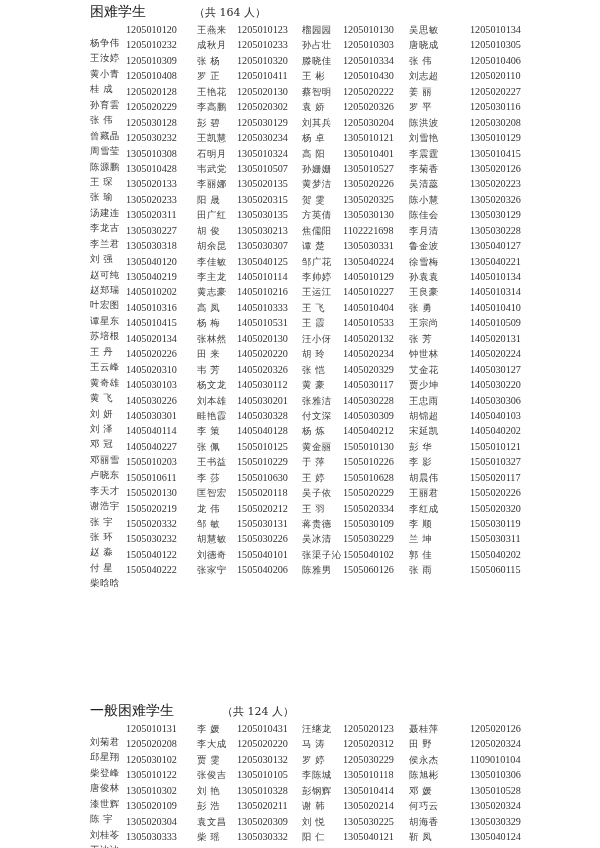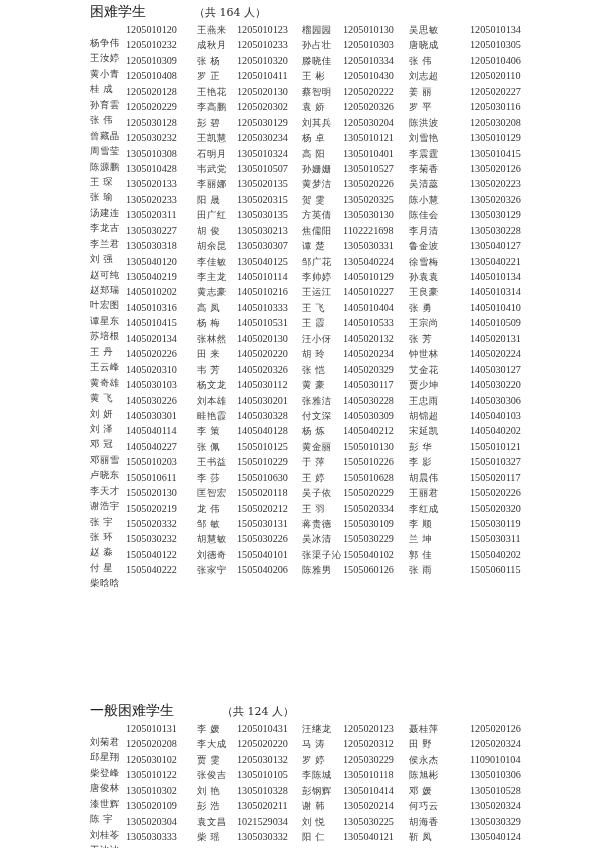--- a/index.html
+++ b/index.html
@@ -458,21 +458,21 @@
         <span class="cell id c3">1305020211</span>
         <span class="cell nm c4">谢 韩</span>
         <span class="cell id c5">1305020214</span>
         <span class="cell nm c6">何巧云</span>
         <span class="cell id c7">1305020324</span>
       </div>
       <div class="row">
         <span class="cell nm c0">刘桂苓</span>
         <span class="cell id c1">1305020304</span>
         <span class="cell nm c2">袁文昌</span>
-        <span class="cell id c3">1021529034</span>
+        <span class="cell id c3">1305020309</span>
         <span class="cell nm c4">刘 悦</span>
         <span class="cell id c5">1305030225</span>
         <span class="cell nm c6">胡海香</span>
         <span class="cell id c7">1305030329</span>
       </div>
       <div class="row">
         <span class="cell nm c0">王冰冰</span>
         <span class="cell id c1">1305030333</span>
         <span class="cell nm c2">柴 瑶</span>
         <span class="cell id c3">1305030332</span>

